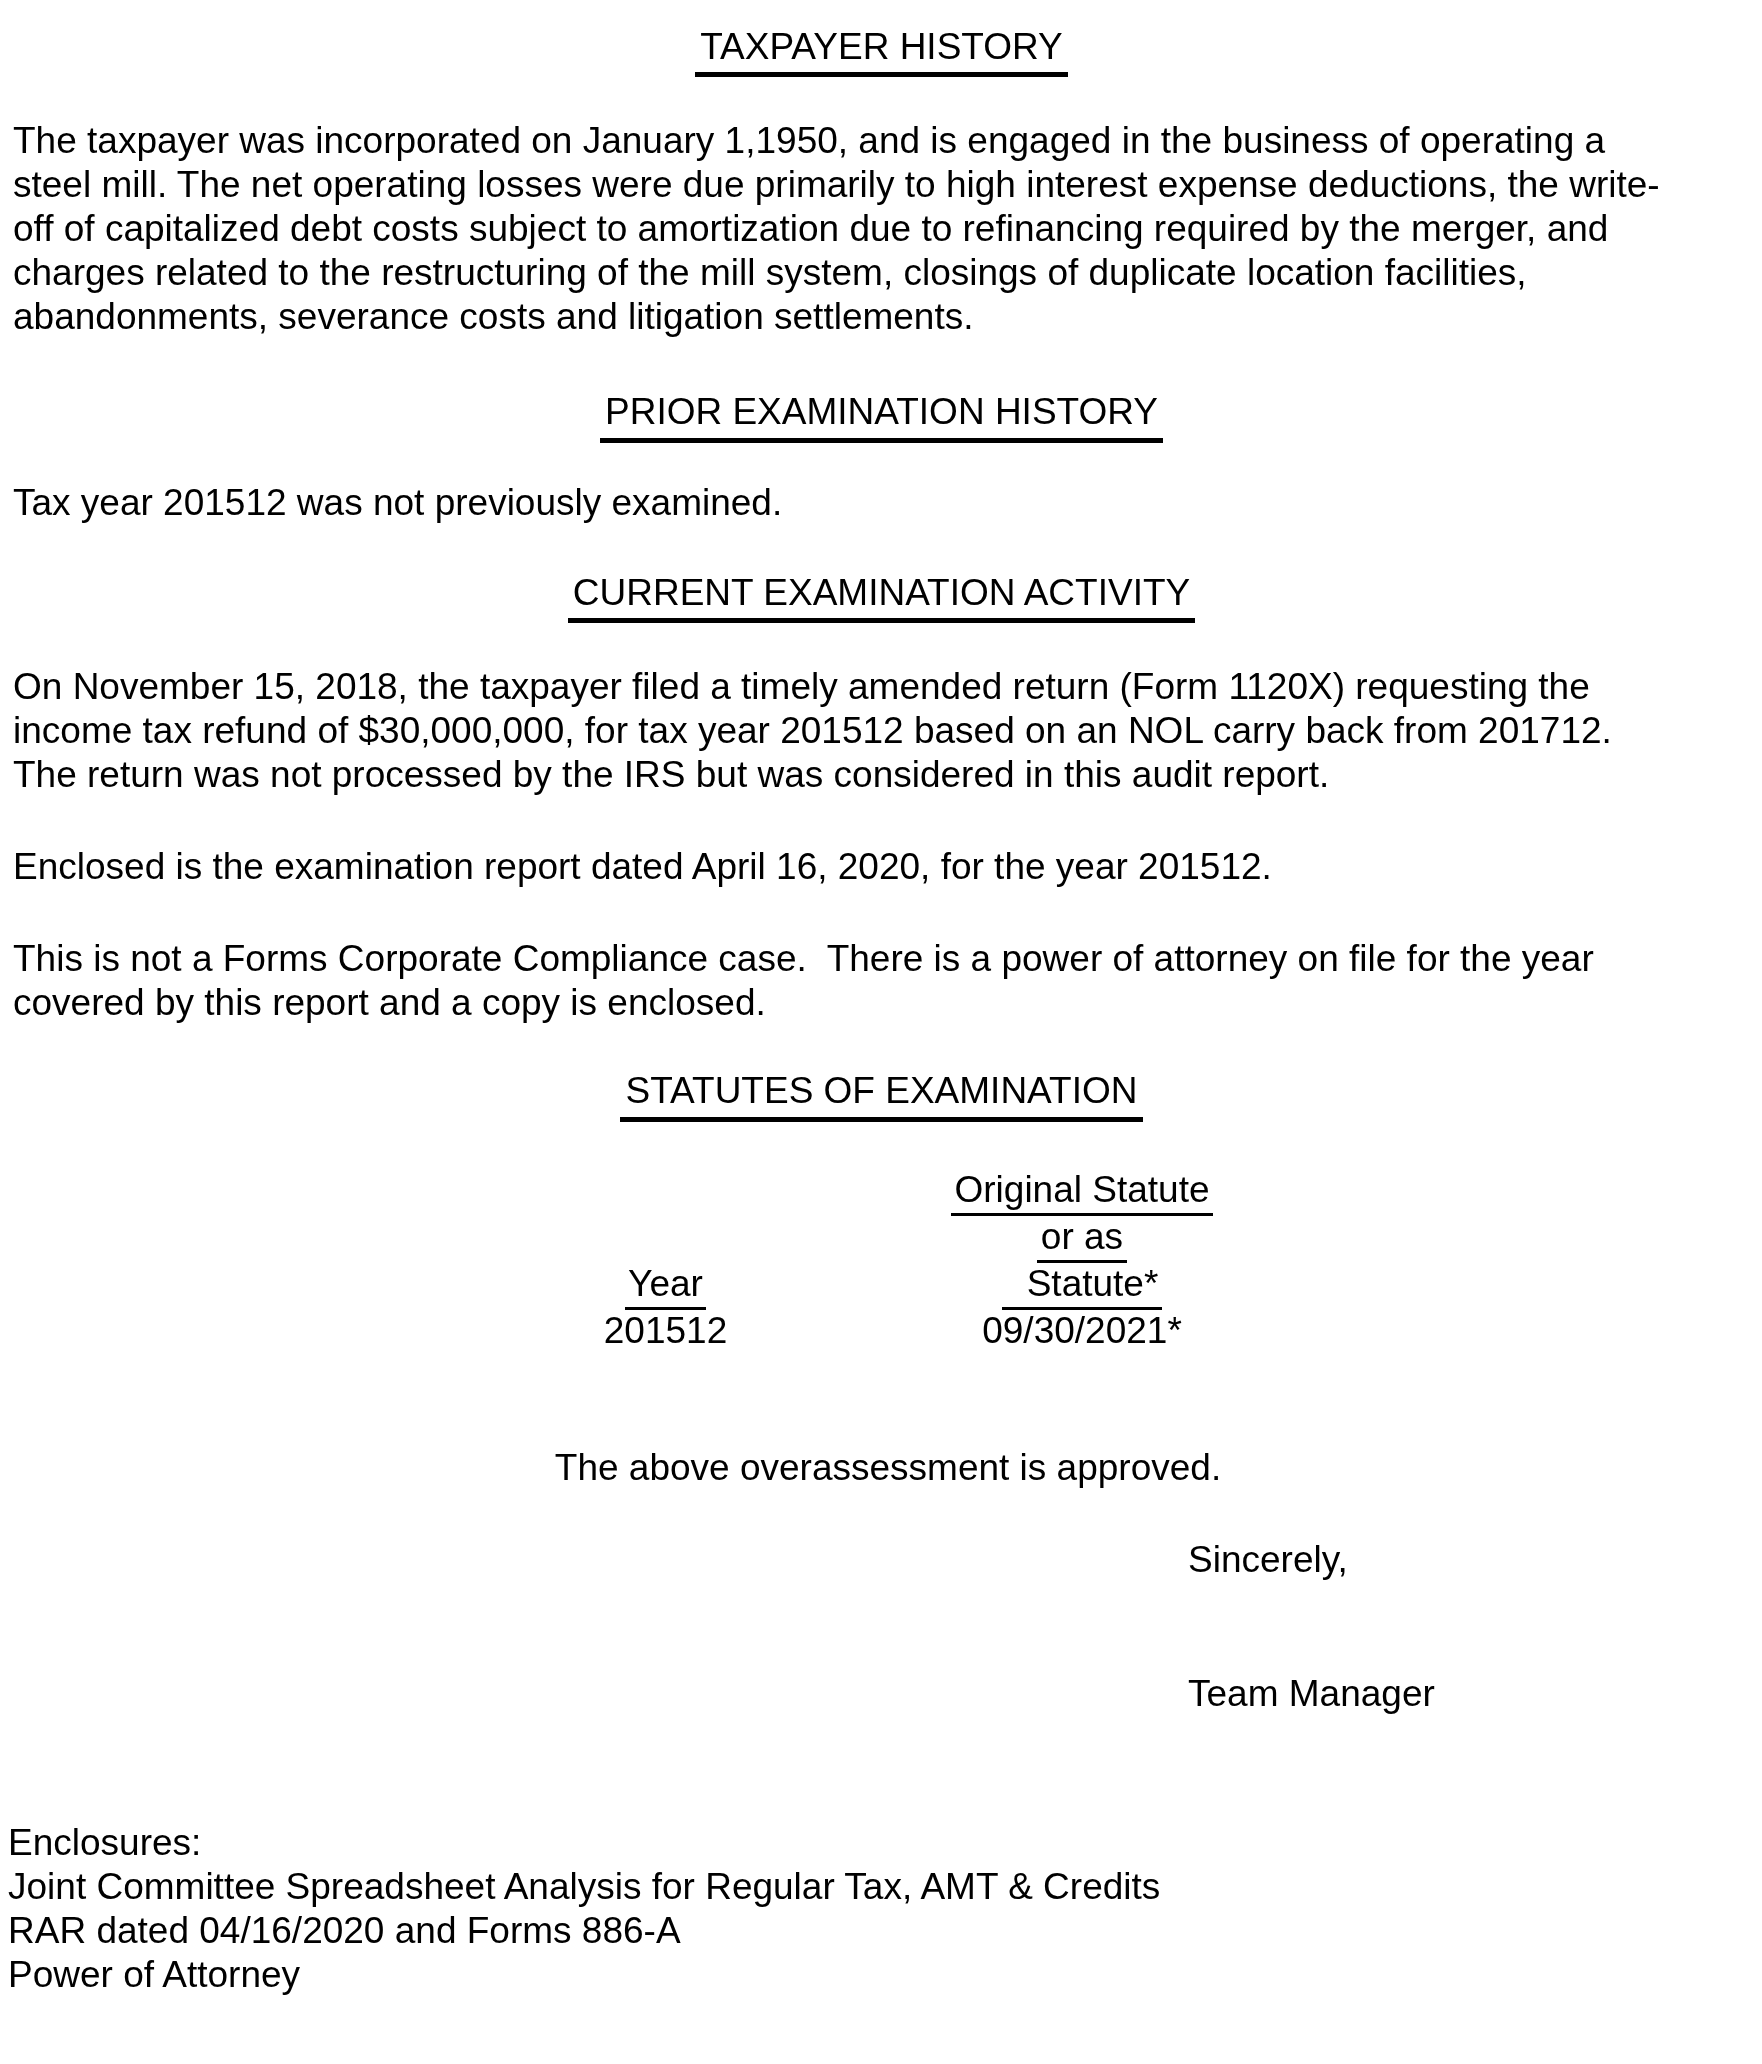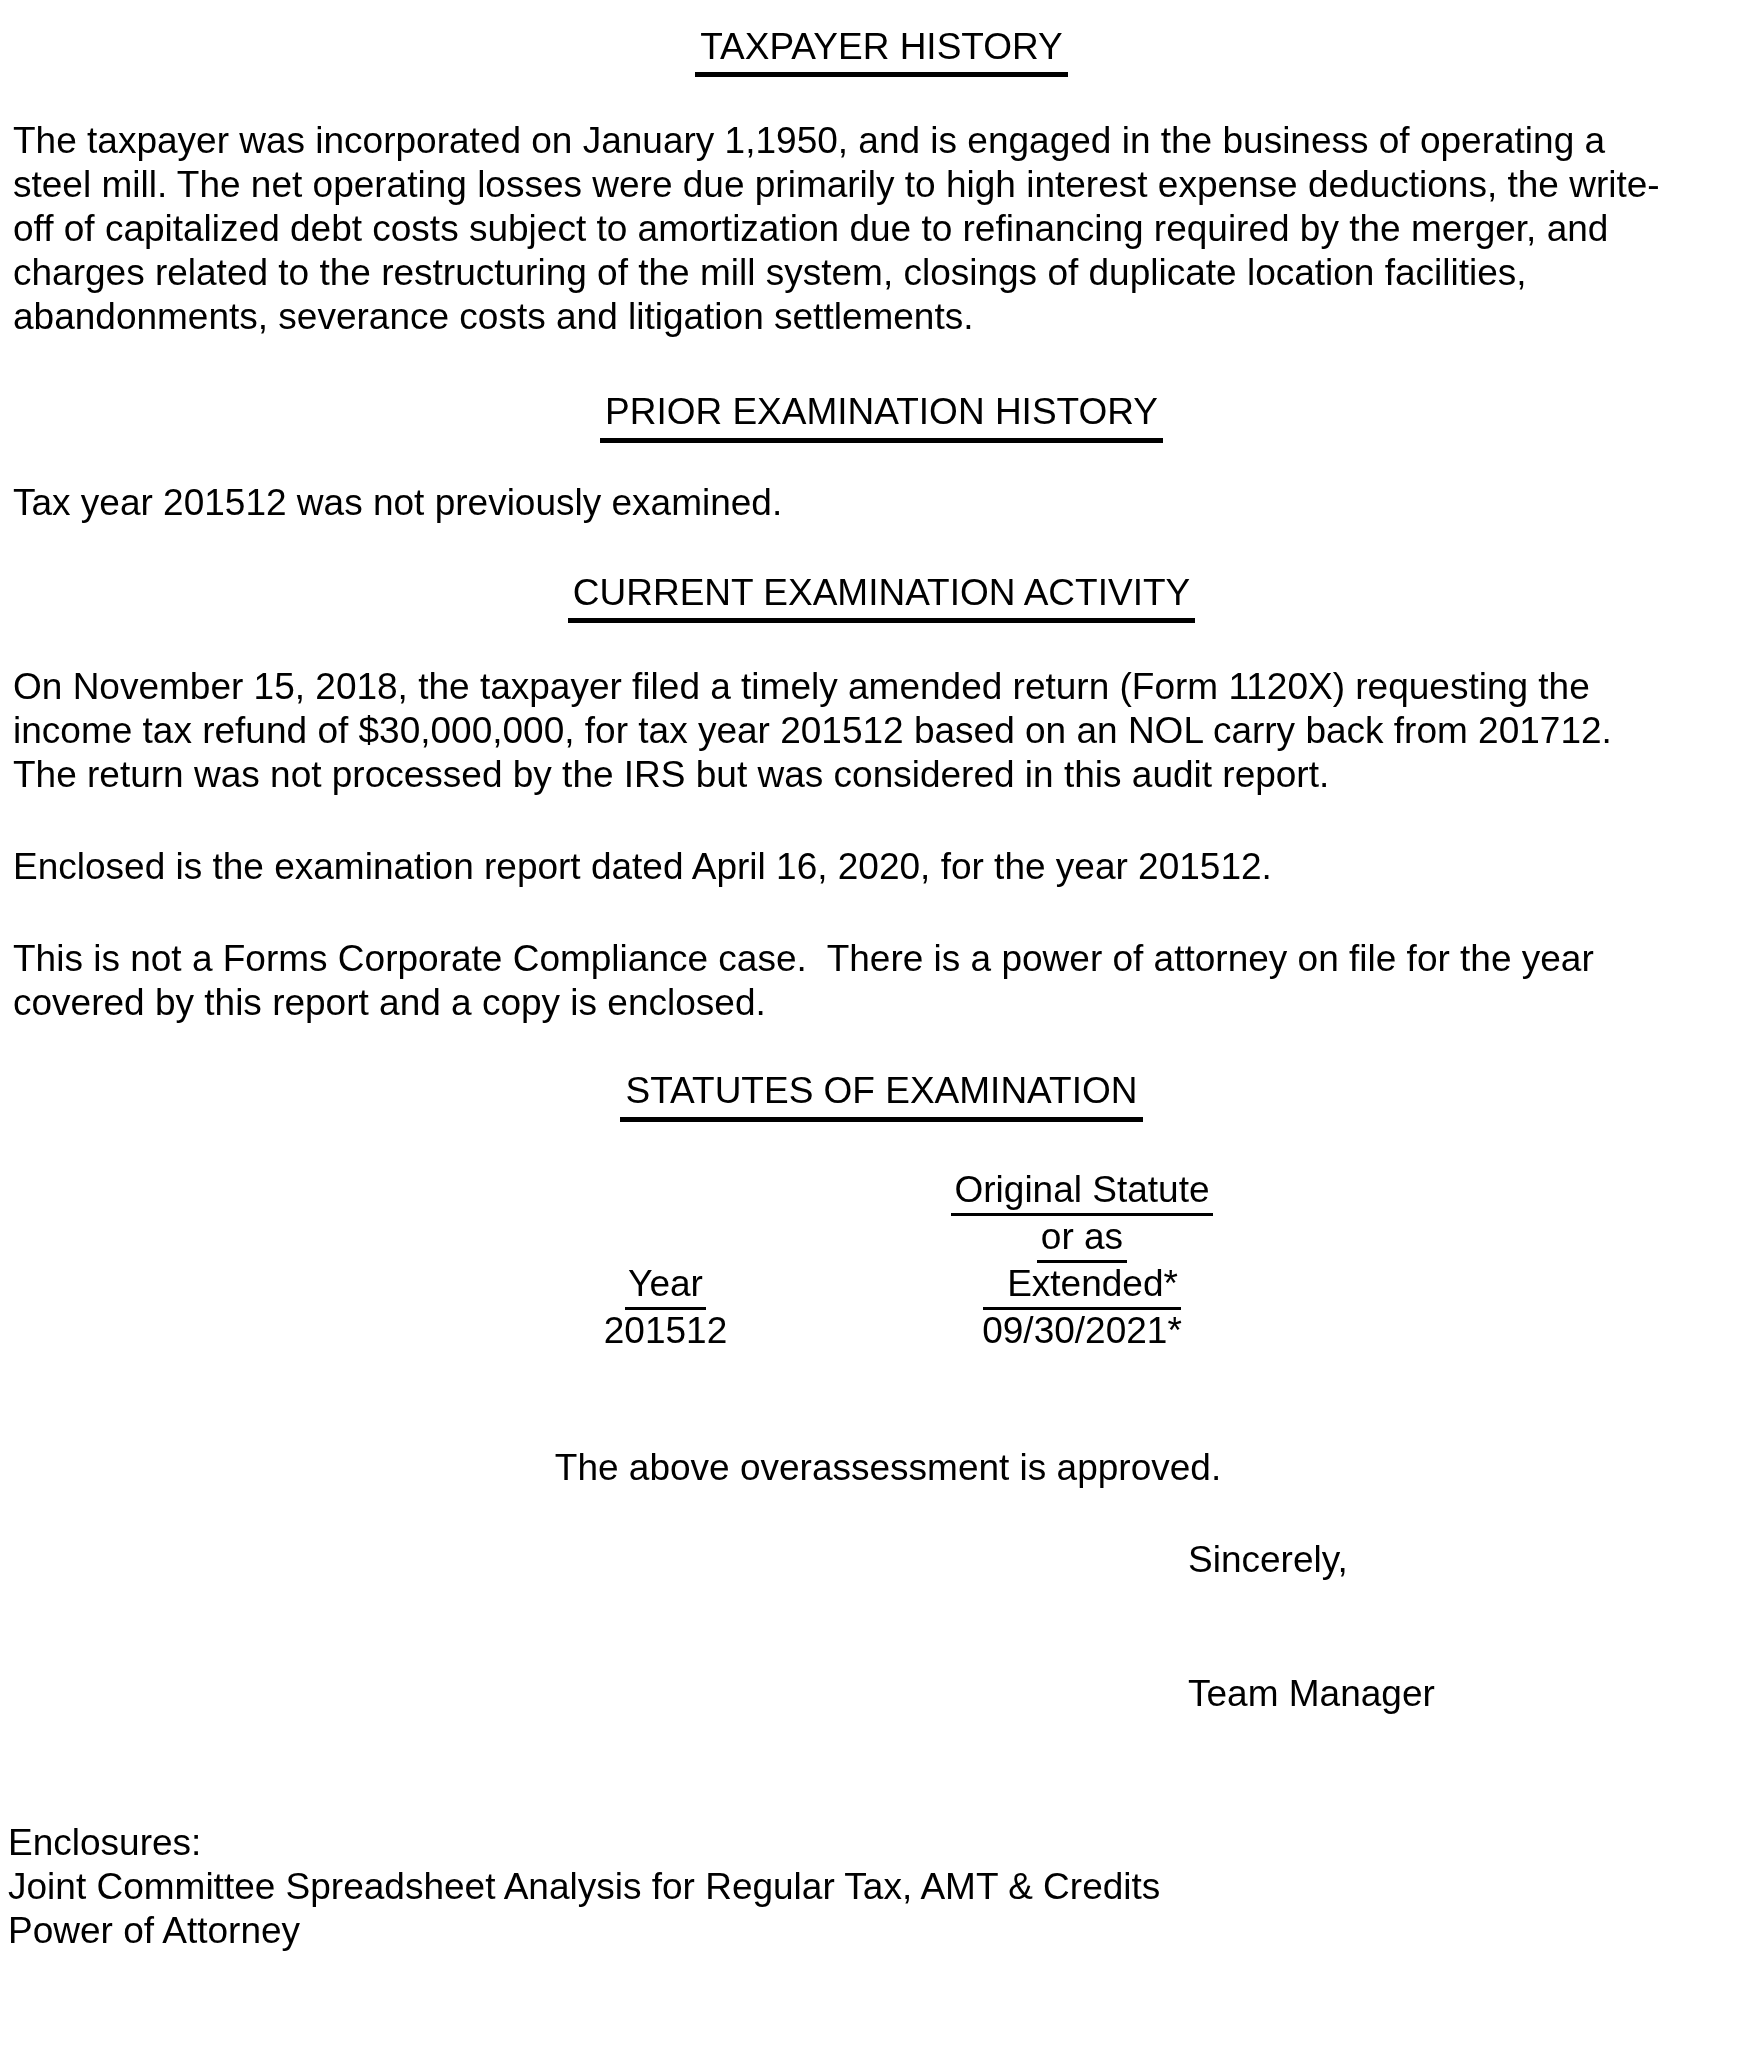--- a/index.html
+++ b/index.html
@@ -125,34 +125,35 @@
       </div>
     </div>
     <div class="col-statute">
       <div class="trow">
         <span class="u">Original Statute</span>
       </div>
       <div class="trow">
         <span class="u">or as</span>
       </div>
       <div class="trow">
-        <span class="u u-ext">Extended*</span>
+        <span class="u u-ext">Statute*</span>
       </div>
       <div class="trow">
         <span>09/30/2021*</span>
       </div>
     </div>
   </div>
 
   <div class="para para-approved">The above overassessment is approved.</div>
 
   <div class="sig-salutation">Sincerely,</div>
 
   <div class="sig-title">Team Manager</div>
 
   <div class="enclosures">
     <div>Enclosures:</div>
     <div>Joint Committee Spreadsheet Analysis for Regular Tax, AMT &amp; Credits</div>
+    <div>RAR dated 04/16/2020 and Forms 886-A</div>
     <div>Power of Attorney</div>
   </div>
 
 </div>
 
 
 </body></html>

